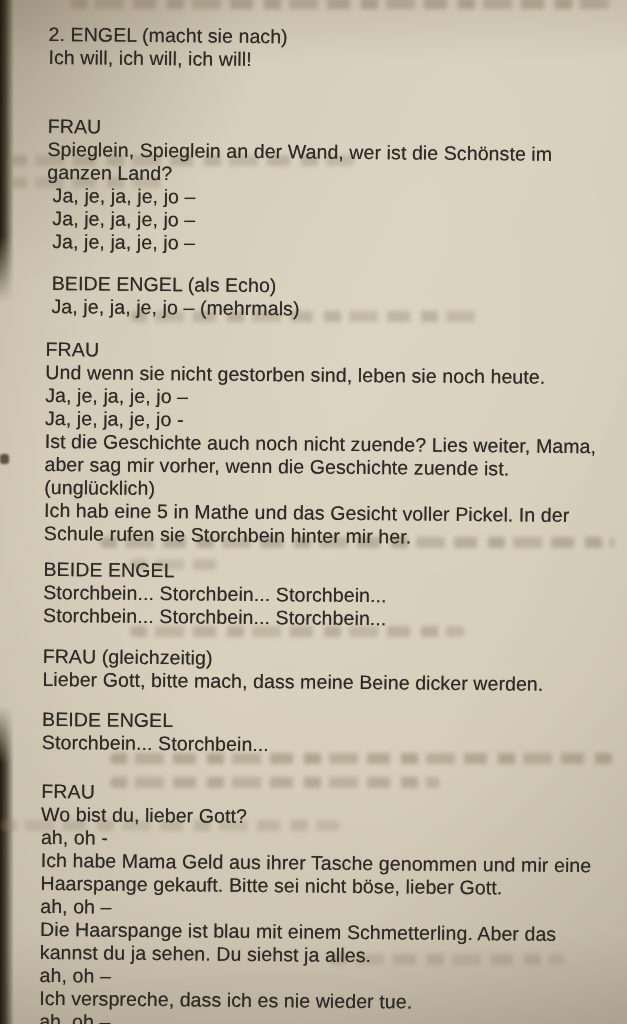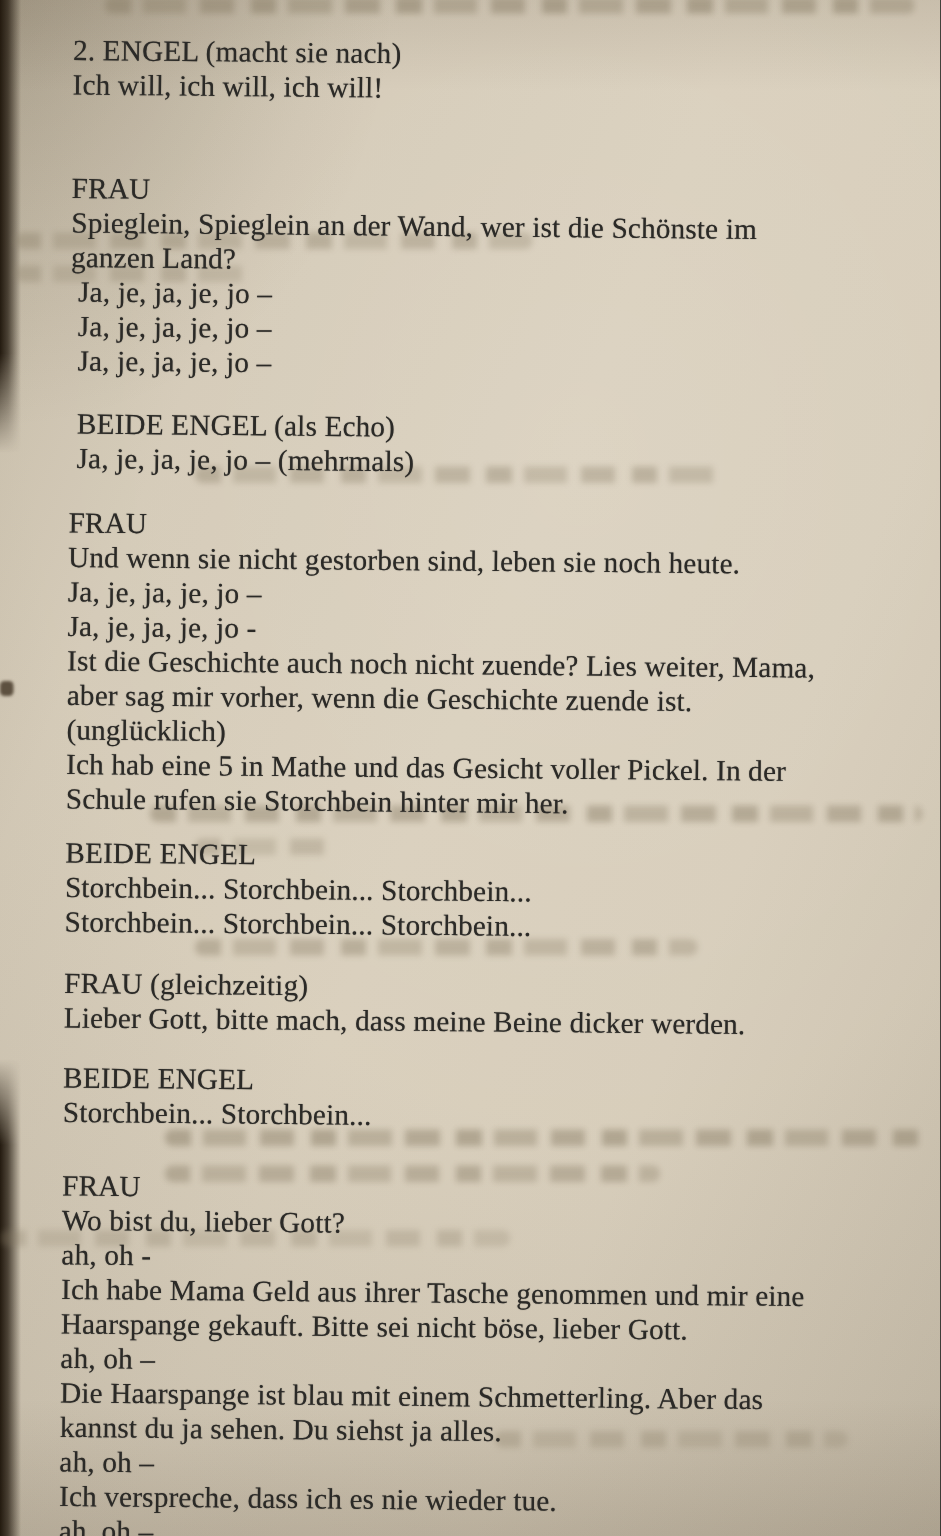--- a/index.html
+++ b/index.html
@@ -1,20 +1,20 @@
 <!DOCTYPE html>
 <html><head>
 <meta charset="utf-8">
 <style>
   html,body{margin:0;padding:0;background:#111;}
   .photo{
     position:relative;
     width:627px;height:1024px;
     overflow:hidden;
-    font-family:Liberation Serif, serif;
+    font-family:Liberation Sans, sans-serif;
     background:
       radial-gradient(130% 95% at 62% 30%, rgba(255,255,255,0.10) 0%, rgba(255,255,255,0.02) 45%, rgba(40,30,15,0.14) 100%),
       linear-gradient(112deg, #c3b9a5 0%, #d4cab7 22%, #d9cfbc 48%, #d7cdba 70%, #c9bfac 100%);
   }
   
   .photo::before{
     content:"";position:absolute;inset:0;pointer-events:none;
     background:
       linear-gradient(180deg, rgba(60,45,25,0.10) 0%, rgba(60,45,25,0) 6%),
       linear-gradient(0deg, rgba(60,45,25,0.12) 0%, rgba(60,45,25,0) 9%),

